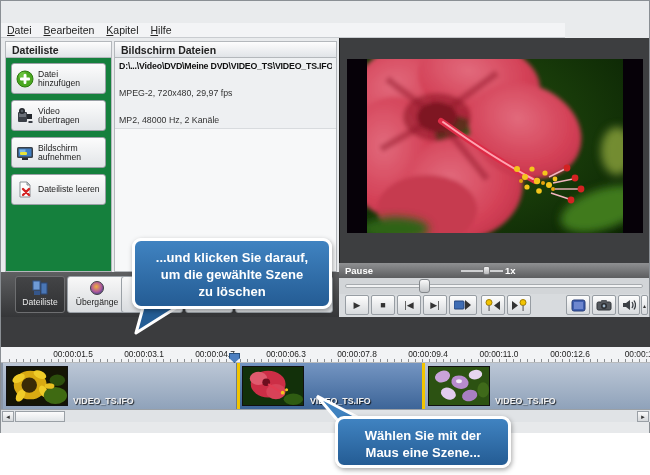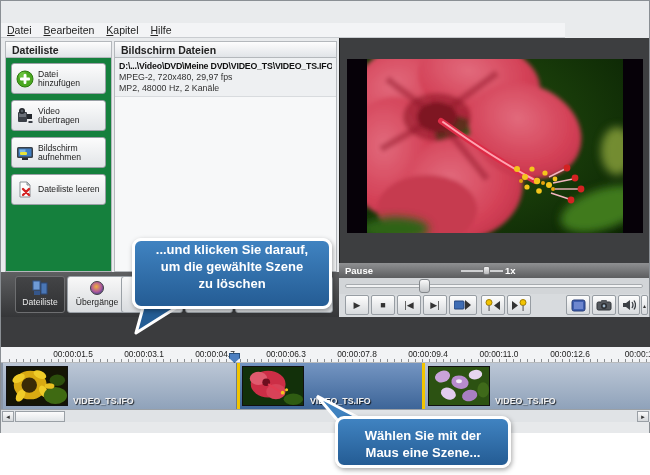--- a/index.html
+++ b/index.html
@@ -34,21 +34,21 @@
     background:linear-gradient(180deg,#fcfcfc,#e2e5e8); border:1px solid #9aa0a6;
     border-radius:3px; padding:0 3px; cursor:default; }
   .side-btn .lbl { font-size:8.6px; color:#222; margin-left:3px; line-height:9px; }
   .side-btn svg { flex:0 0 auto; }
 
   #imported-panel { position:absolute; left:113px; top:40px; width:223px; height:231px; }
   #imported-panel .body { position:absolute; top:17px; left:0; right:0; bottom:0;
     background:#f7f8f9; border:1px solid #b4b8bc; border-top:none; }
   #file-entry { background:#eef0f2; border-bottom:1px solid #d8dbde; padding:3px 4px; }
   #file-entry .path { font-size:8.8px; font-weight:bold; color:#111; white-space:nowrap; overflow:hidden; letter-spacing:-0.2px; }
-  #file-entry .info { font-size:8.8px; color:#333; margin-top:1px; white-space:nowrap; }
+  #file-entry .info { font-size:8.8px; color:#333; margin-top:17px; white-space:nowrap; }
 
   
   #preview-frame { position:absolute; left:338px; top:37px; width:310px; height:225px;
     background:#3d3e40; border-left:1px solid #222; }
   #letterbox { position:absolute; left:7px; top:21px; width:296px; height:174px; background:#060108; }
   #video-svg { position:absolute; left:20px; top:0; width:256px; height:174px; }
 
   #pause-bar { position:absolute; left:338px; top:262px; width:310px; height:15px;
     background:linear-gradient(180deg,#8f9092,#5c5d5f); display:flex; align-items:center; }
   #pause-bar .status { font-size:9.5px; font-weight:bold; color:#fff; margin-left:6px; }
@@ -516,21 +516,21 @@
 
   <div id="hscroll">
     <div class="sbtn" style="left:1px">◄</div>
     <div id="sthumb"></div>
     <div class="sbtn" style="left:636px">►</div>
   </div>
   <div id="bottom-strip"></div>
 
 </div>
 
-<div class="callout" style="left:132px;top:238px;width:200px;height:71px;padding-top:0">
+<div class="callout" style="left:132px;top:238px;width:200px;height:71px;padding-top:8px">
   <div class="cline">...und klicken Sie darauf,</div>
   <div class="cline">um die gewählte Szene</div>
   <div class="cline">zu löschen</div>
 </div>
 <svg class="ctail" style="left:130px;top:303px" width="56" height="34" viewBox="0 0 56 34">
   <polygon points="14,0 6,30 52,0" fill="#255d94"></polygon>
   <path d="M14,1 L6,30 L52,1" fill="none" stroke="#fff" stroke-width="3" stroke-linejoin="round"></path>
   <rect x="12" y="0" width="42" height="3" fill="#255d94"></rect>
 </svg>
 

